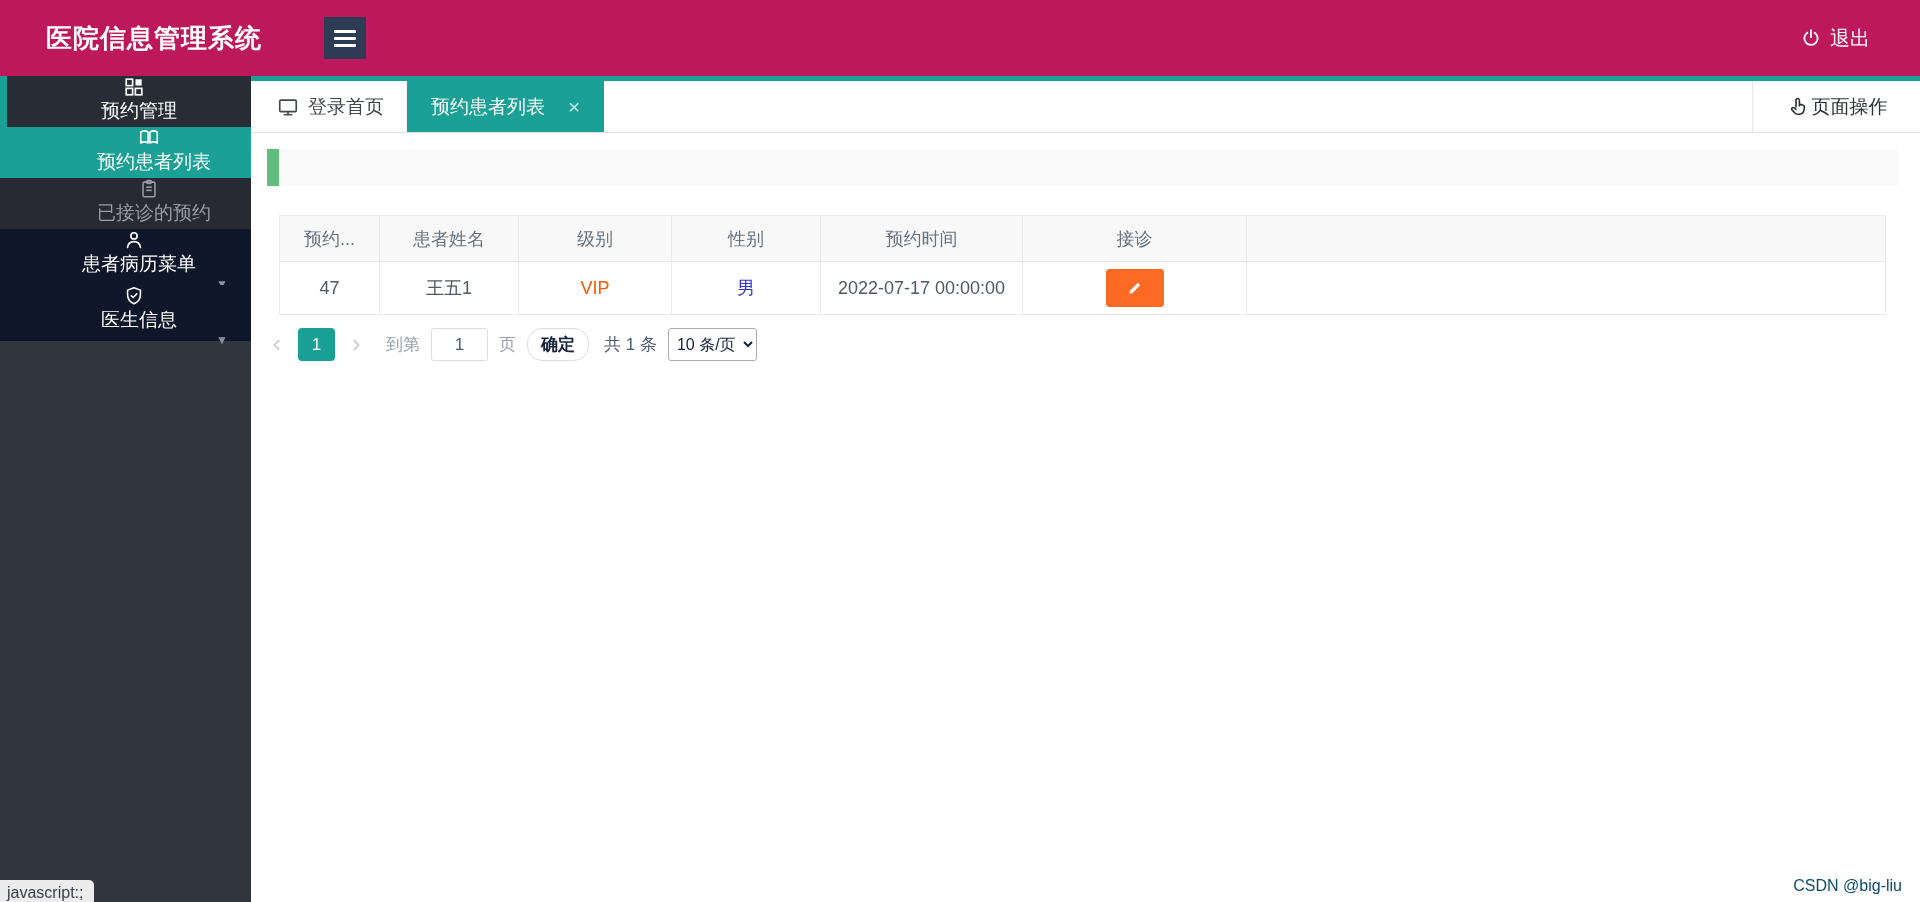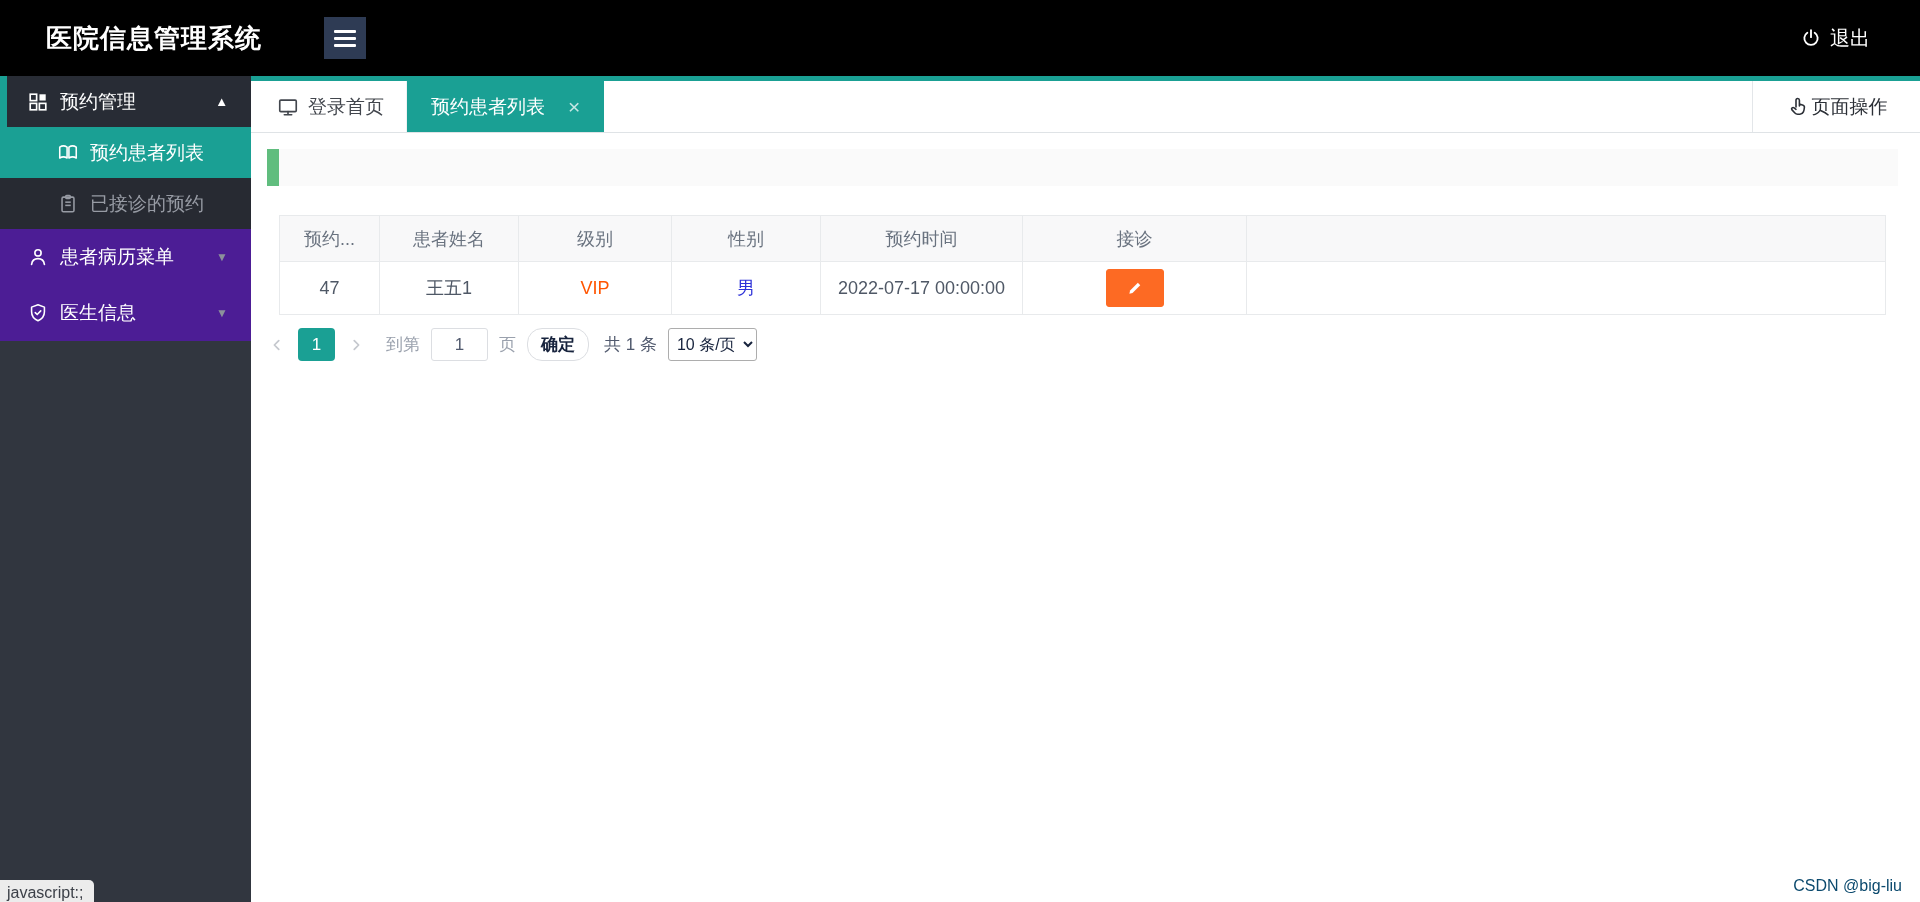--- a/index.html
+++ b/index.html
@@ -1,34 +1,34 @@
 <!DOCTYPE html>
 <html><head>
 <meta charset="utf-8">
 <style>
   * { box-sizing: border-box; margin: 0; padding: 0; }
   html, body { width: 1920px; height: 902px; overflow: hidden; }
   body { font-family: "Liberation Sans", "DejaVu Sans", sans-serif; background: #fff; position: relative; }
 
   
-  .header { height: 76px; background: #000000; display: flex; align-items: center; }
+  .header { height: 76px; background: #be185d; display: flex; align-items: center; }
   .app-title { color: #fff; font-size: 26px; font-weight: bold; margin-left: 46px; letter-spacing: 1px; }
   .hamburger-btn { width: 42px; height: 42px; background: #2e3b54; margin-left: 62px; display: flex; flex-direction: column; align-items: center; justify-content: center; gap: 4px; cursor: pointer; }
   .hamburger-btn .bar { width: 22px; height: 3px; background: #fff; border-radius: 1px; }
   .header-right { margin-left: auto; margin-right: 50px; display: flex; align-items: center; gap: 9px; color: #fff; font-size: 20px; cursor: pointer; }
 
   
   .main { display: flex; height: 826px; }
   .sidebar { width: 251px; background: #31363f; flex: none; display: flex; flex-direction: column; }
   .content { flex: 1; background: #fff; border-top: 5px solid #1aa094; display: flex; flex-direction: column; position: relative; min-width: 0; }
 
   
-  .menu-row { display: flex; align-items: center; color: #fff; font-size: 19px; cursor: pointer; }
+  .menu-row { display: flex; align-items: center; color: #fff; font-size: 19px; cursor: pointer; flex-direction: column; }
   .menu-parent-open { height: 51px; background: #282c35; border-left: 7px solid #1aa094; padding-left: 20px; }
-  .menu-top { height: 56px; padding-left: 27px; background: #4c1d95; }
+  .menu-top { height: 56px; padding-left: 27px; background: #0f172a; }
   .submenu-item { height: 51px; padding-left: 57px; background: #272a32; color: #979ba4; }
   .submenu-item.active { background: #1aa094; color: #fff; }
   .menu-icon { width: 22px; height: 22px; margin-right: 11px; flex: none; display: inline-flex; }
   .menu-icon svg { width: 100%; height: 100%; }
   .menu-arrow { margin-left: auto; margin-right: 23px; font-size: 13px; color: #fff; }
   .menu-arrow.dim { color: #8c919b; font-size: 12px; }
 
   
   .tabbar { height: 52px; display: flex; align-items: stretch; border-bottom: 1px solid #dfe3e6; background: #fff; }
   .tab { display: flex; align-items: center; padding: 3px 22px; font-size: 19px; color: #42464d; cursor: pointer; gap: 9px; }

